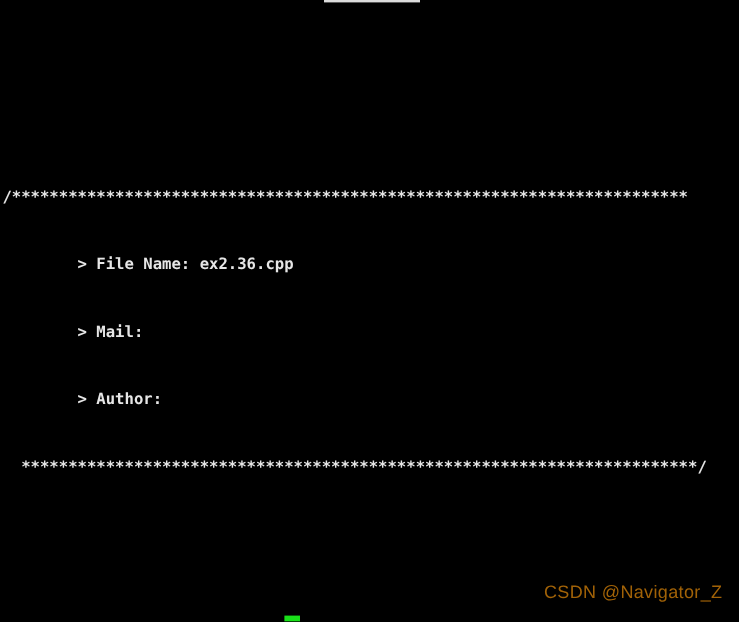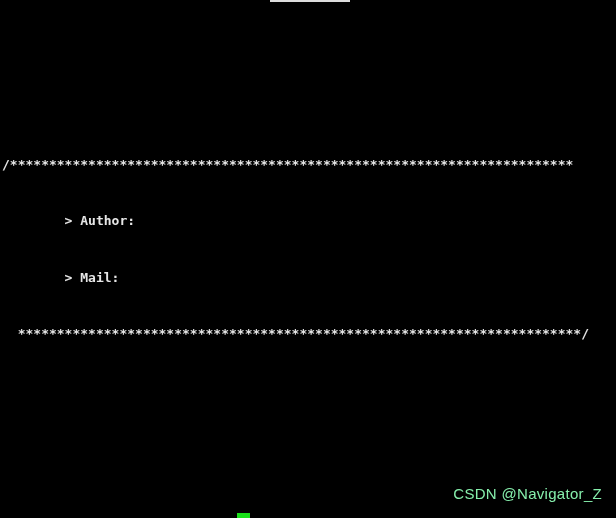--- a/index.html
+++ b/index.html
@@ -42,21 +42,21 @@
   }
   .row.blank { color: transparent; }
 
   
   .c-white   { color: #e6e6e6; }
 
   #watermark {
     position: absolute;
     right: 14px;
     bottom: 14px;
-    color: #86efac;
+    color: #a16207;
     font-family: "Liberation Sans", sans-serif;
     font-weight: normal;
     font-size: 15px;
     letter-spacing: 0.3px;
     white-space: pre;
   }
   #cursor-block {
     position: absolute;
     left: 237px;
     bottom: 0px;
@@ -79,22 +79,23 @@
 <div id="terminal">
   <div id="top-sliver"></div>
 
   <div id="screen">
 
     
     <div class="row blank"> </div>
 
     
     <div class="row c-white">/************************************************************************</div>
+    <div class="row c-white">        &gt; File Name: ex2.36.cpp</div>
+    <div class="row c-white">        &gt; Mail: </div>
     <div class="row c-white">        &gt; Author: </div>
-    <div class="row c-white">        &gt; Mail: </div>
     <div class="row c-white">  ************************************************************************/</div>
 
     <div class="row blank"> </div>
 
     
     
     
     
     
     

